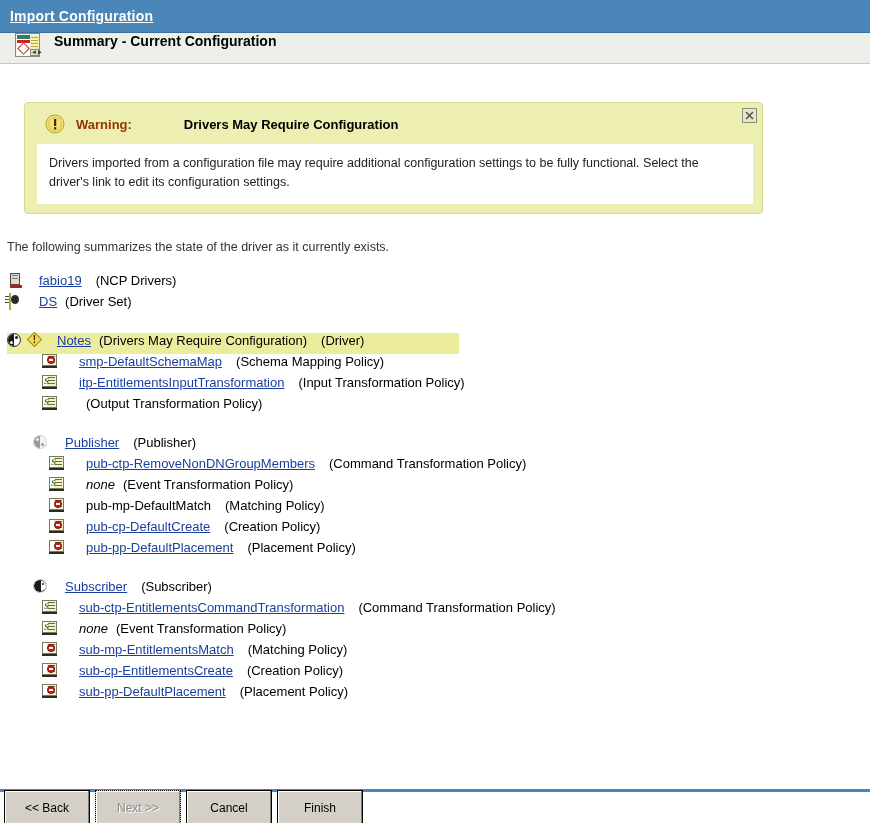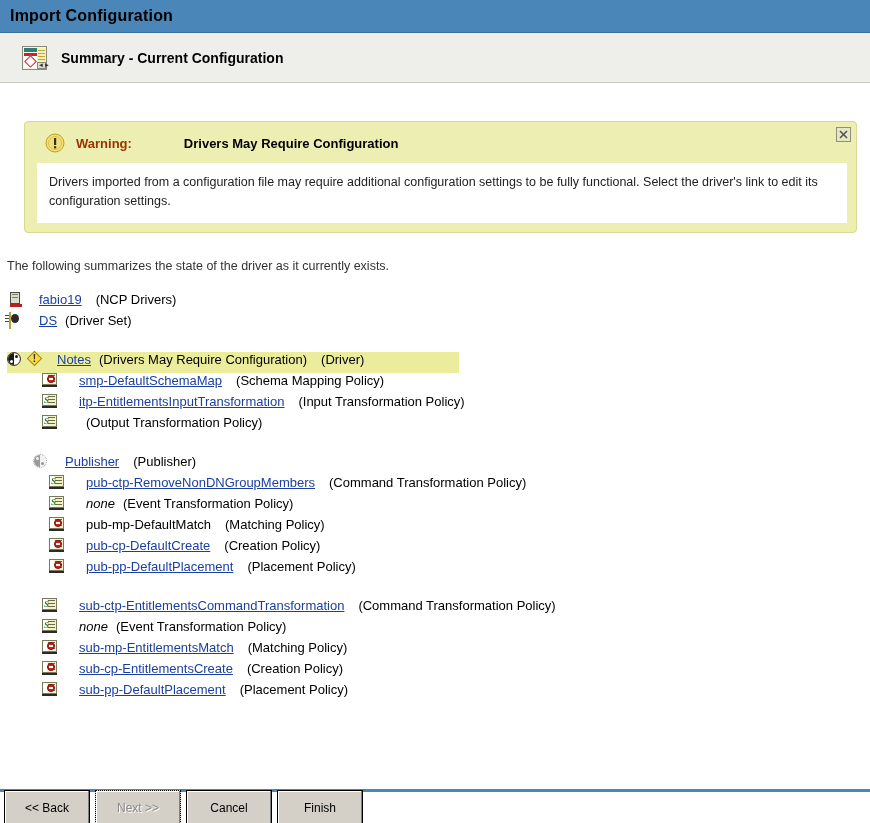--- a/index.html
+++ b/index.html
@@ -21,34 +21,35 @@
   .titlebar {
     height: 33px;
     background: #4b86b8;
     border-bottom: 1px solid #3d6f9c;
     display: flex;
     align-items: center;
     padding: 0 10px;
     box-sizing: border-box;
   }
   .titlebar-text {
-    color: #000000;
-    font-size: 16px;
+    color: #ffffff;
+    font-size: 14px;
     font-weight: bold;
     letter-spacing: 0.2px;
+    text-decoration: underline;
   }
 
   
   .pageheader {
-    height: 50px;
+    height: 31px;
     background: #eeeeea;
     border-bottom: 1px solid #c9c9c0;
     display: flex;
-    align-items: center;
-    padding-left: 22px;
+    align-items: flex-start;
+    padding-left: 15px;
     box-sizing: border-box;
   }
   .pageheader-title {
     font-size: 14px;
     font-weight: bold;
     color: #000000;
     margin-left: 14px;
   }
 
   
@@ -88,21 +89,21 @@
   }
   .sumicon .arrows {
     position:absolute; left:14px; top:15px; width:9px; height:7px;
     background:#d9d9cc; border:1px solid #8a8a7a; box-sizing:border-box;
     font-size:6px; line-height:5px; text-align:center; color:#333;
   }
 
   
   .warnwrap {
     margin: 38px 0 0 24px;
-    width: 833px;
+    width: 739px;
   }
   .warnbox {
     background: #edeeb1;
     border: 1px solid #d8d98e;
     border-radius: 4px;
     padding: 9px 9px 9px 12px;
     position: relative;
     box-sizing: border-box;
   }
   .warnhead {
@@ -491,20 +492,29 @@
       <span class="doc"><span class="pg"></span><span class="lft"></span><span class="l1"></span><span class="l2"></span><span class="l3"></span><span class="red"></span><span class="redbar"></span><span class="under"></span></span>
     </span>
     <span class="gap-md"></span>
     <span class="lnk namecell">pub-pp-DefaultPlacement</span>
     <span class="gap-md"></span>
     <span class="paren">(Placement Policy)</span>
   </div>
 
   <div class="spacer"></div>
 
+  <div class="row indent1">
+    <span class="ic">
+      <span class="yy sub"><span class="o"></span><span class="w"></span><span class="d1"></span><span class="ring"></span></span>
+    </span>
+    <span class="gap-md"></span>
+    <span class="lnk">Subscriber</span>
+    <span class="gap-md"></span>
+    <span class="paren">(Subscriber)</span>
+  </div>
 
   <div class="row indent2">
     <span class="ic">
       <span class="doc"><span class="pg"></span><span class="lft"></span><span class="sgreen">S</span><span class="l1"></span><span class="l2"></span><span class="l3"></span><span class="under"></span></span>
     </span>
     <span class="gap-md"></span>
     <span class="lnk namecell">sub-ctp-EntitlementsCommandTransformation</span>
     <span class="gap-md"></span>
     <span class="paren">(Command Transformation Policy)</span>
   </div>

